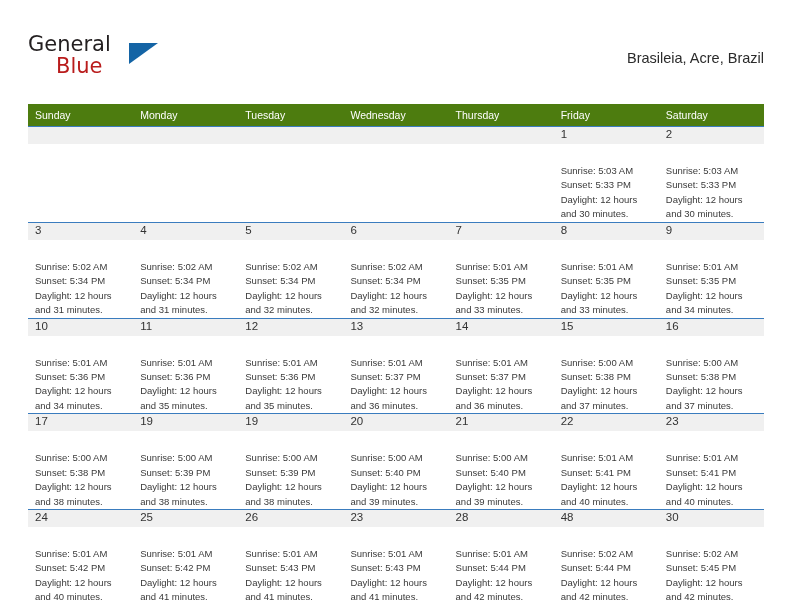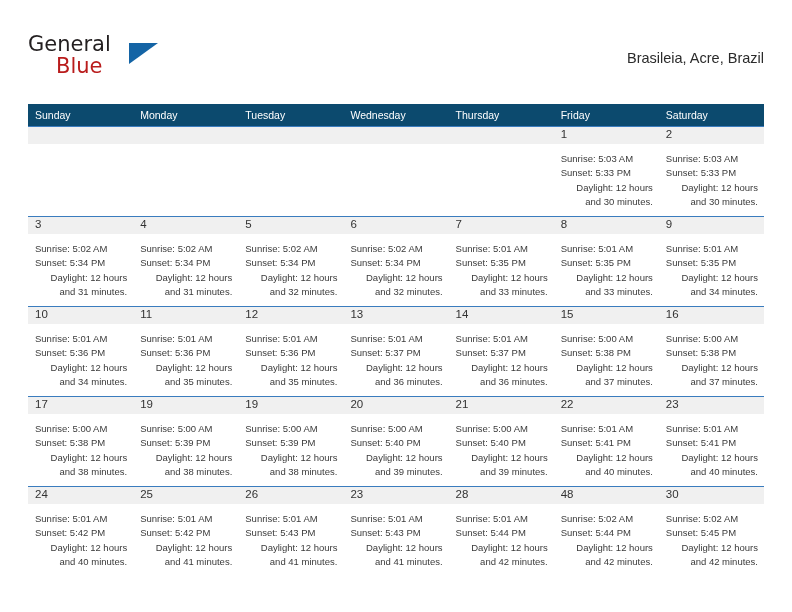--- a/index.html
+++ b/index.html
@@ -92,21 +92,21 @@
   
   .calendar {
     position: absolute;
     left: 28px;
     top: 104px;
     width: 736px;
     border-collapse: collapse;
     table-layout: fixed;
   }
   .calendar th {
-    background: #0c4a6e;
+    background: #4d7c0f;
     color: #ffffff;
     font-size: 10.5px;
     font-weight: normal;
     text-align: left;
     padding: 5px 0 5px 7px;
     height: 12px;
     font-family: "Liberation Sans", sans-serif;
   }
   .calendar td {
     width: 14.2857%;
@@ -118,31 +118,30 @@
   }
   .daynum-band {
     background: #f0f0f0;
     height: 17px;
     padding: 1px 0 0 7px;
     font-size: 11.5px;
     color: #333333;
     box-sizing: border-box;
   }
   .cell-body {
-    padding: 8px 6px 0 7px;
+    padding: 20px 6px 0 7px;
     font-size: 9.5px;
     line-height: 1.52;
     color: #3a3a3a;
   }
   .cell-body div {
     white-space: nowrap;
   }
   .cell-body .daylight-line {
     white-space: normal;
-    text-align: right;
   }
   td.empty .daynum-band {
     background: #f0f0f0;
     color: transparent;
   }
 </style>
 </head>
 <body>
 
 <div class="page">

